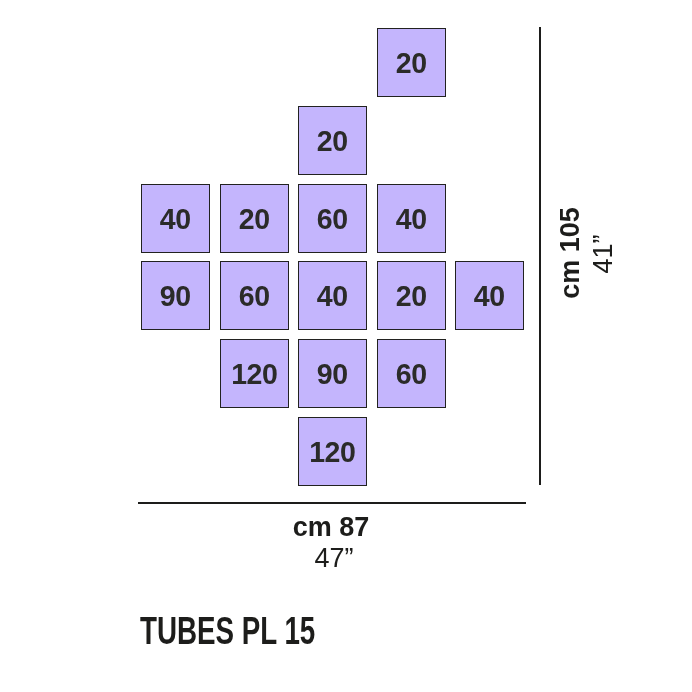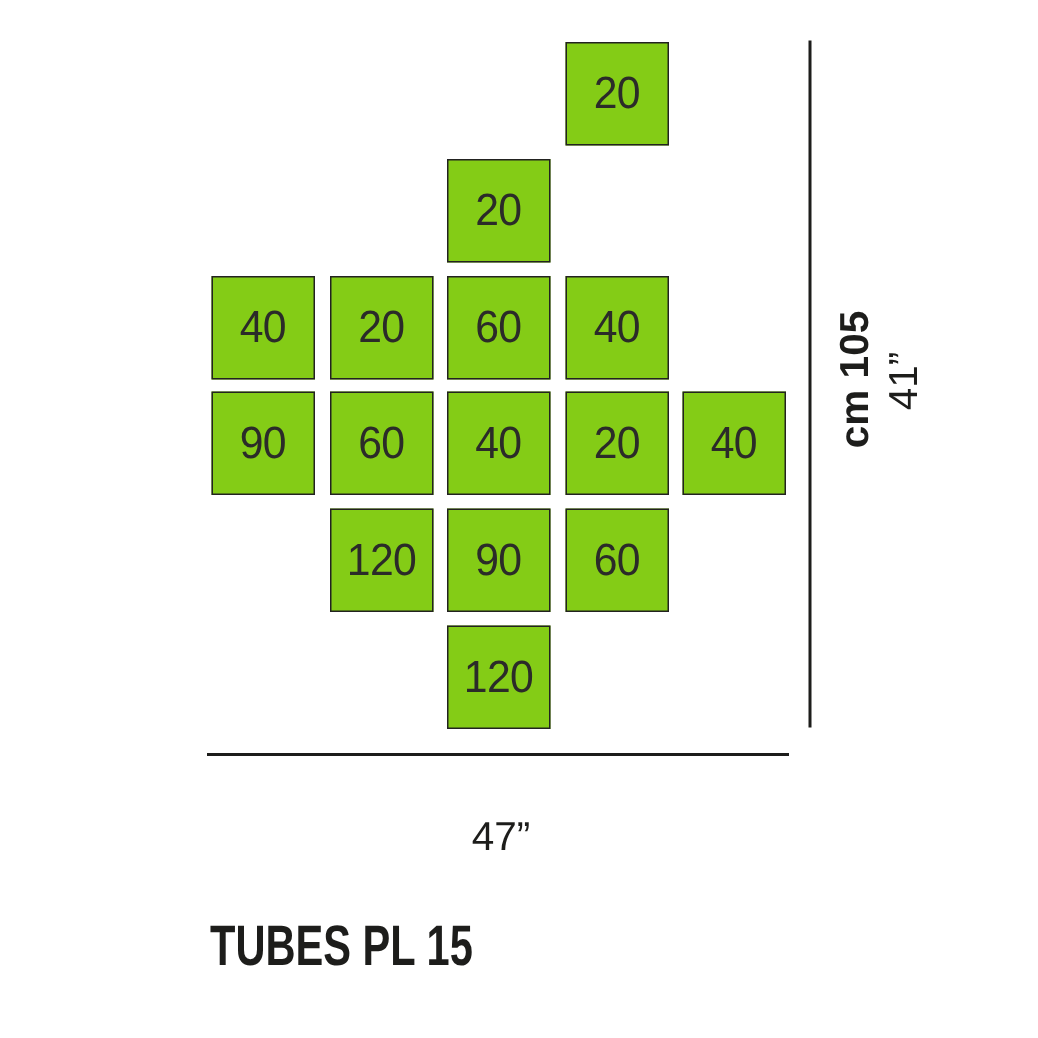--- a/index.html
+++ b/index.html
@@ -16,24 +16,25 @@
     font-family: "Liberation Sans", "DejaVu Sans", sans-serif;
     color: #1d1d1b;
   }
   
   .tube {
     position: absolute;
     width: 69px;
     height: 69px;
     border: 1.5px solid #222220;
     box-sizing: border-box;
-    background: #84cc16;
+    background: #c4b5fd;
     display: flex;
     align-items: center;
     justify-content: center;
+    font-weight: bold;
   }
   .tube span {
     font-size: 30px;
     line-height: 1;
     color: #2b2b29;
     letter-spacing: -0.5px;
     transform: scaleX(0.95);
   }
   
   .dim-line {
@@ -136,18 +137,19 @@
     </div>
 
   <div class="dim-line vertical"></div>
 
   <div class="dim-line horizontal"></div>
 
   <div class="dim-label bold v-center dim-height-cm">cm 105</div>
 
   <div class="dim-label v-center dim-height-in">41”</div>
 
+  <div class="dim-label bold h-center dim-width-cm">cm 87</div>
 
   <div class="dim-label h-center dim-width-in">47”</div>
 
   <div class="product-title">TUBES PL 15</div>
 
 </div>
 
 </body></html>

